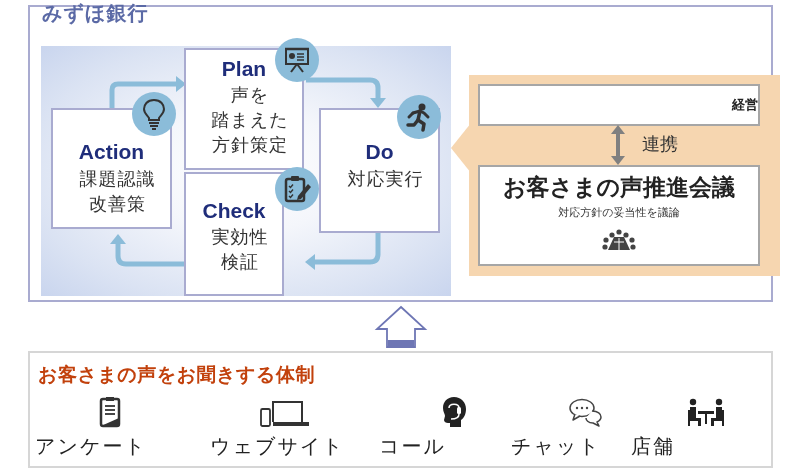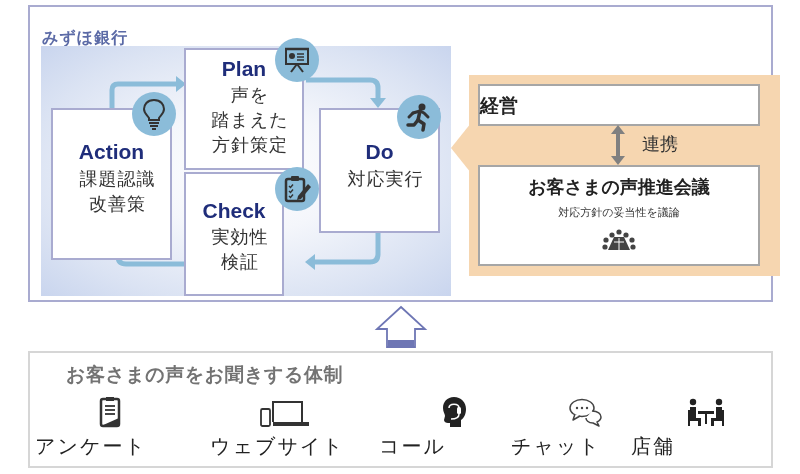--- a/index.html
+++ b/index.html
@@ -2,66 +2,66 @@
 <html><head>
 <meta charset="utf-8">
 <style>
   * { box-sizing: border-box; margin: 0; padding: 0; }
   body { width: 800px; height: 474px; background: #ffffff; position: relative; overflow: hidden;
          font-family: "DejaVu Sans", "Liberation Sans", sans-serif; color: #222; }
   .abs { position: absolute; }
 
   
   #bank-frame { left: 28px; top: 5px; width: 745px; height: 297px; border: 2px solid #a9abd0; background: #fff; }
-  #bank-title { left: 42px; top: 28px; font-size: 16px; font-weight: bold; color: #5b6aa6; letter-spacing: 1px; }
+  #bank-title { left: 42px; top: 0; font-size: 20px; font-weight: bold; color: #5b6aa6; letter-spacing: 1px; }
 
   
   #pdca-panel { left: 41px; top: 46px; width: 410px; height: 250px;
     background: radial-gradient(ellipse at 50% 50%, #ffffff 0%, #f4f6fb 35%, #dbe3f3 75%, #c9d5ee 100%); }
 
   .pbox { position: absolute; background: #fff; border: 2px solid #a9abd0; text-align: center; }
   .pbox .head { font-family: "Liberation Sans", sans-serif; font-weight: bold; font-size: 21px; color: #1f2d7a; }
   .pbox .body { font-size: 18px; line-height: 25px; color: #333; letter-spacing: 1px; padding-left: 12px; }
 
   #box-plan { left: 184px; top: 48px; width: 120px; height: 122px; padding-top: 6px; }
   #box-plan .head { line-height: 26px; }
-  #box-action { left: 51px; top: 108px; width: 121px; height: 152px; padding-top: 28px; }
+  #box-action { left: 51px; top: 108px; width: 121px; height: 121px; padding-top: 28px; }
   #box-action .head { line-height: 28px; }
   #box-check { left: 184px; top: 172px; width: 100px; height: 124px; padding-top: 24px; }
   #box-check .head { line-height: 26px; }
   #box-do { left: 319px; top: 108px; width: 121px; height: 125px; padding-top: 28px; }
   #box-do .head { line-height: 28px; }
 
   .badge { position: absolute; width: 44px; height: 44px; border-radius: 50%; background: #8bbcd9;
            display: flex; align-items: center; justify-content: center; }
   #badge-plan { left: 275px; top: 38px; }
   #badge-action { left: 132px; top: 92px; }
   #badge-check { left: 275px; top: 167px; }
   #badge-do { left: 397px; top: 95px; }
 
   svg.arrows { position: absolute; left: 0; top: 0; }
 
   
   #mgmt-panel { left: 469px; top: 75px; width: 311px; height: 201px; background: #f6d6b0; }
   #mgmt-pointer { left: 451px; top: 123px; width: 0; height: 0;
     border-top: 25px solid transparent; border-bottom: 25px solid transparent; border-right: 20px solid #f6d6b0; }
   #box-keiei { left: 478px; top: 84px; width: 282px; height: 42px; background: #fff; border: 2px solid #a6a6a6;
-    text-align: left; font-size: 19px; font-weight: bold; line-height: 38px; }
+    text-align: right; font-size: 13px; font-weight: bold; line-height: 38px; }
   #renkei-label { left: 642px; top: 132px; font-size: 18px; color: #333; }
   #box-council { left: 478px; top: 165px; width: 282px; height: 101px; background: #fff; border: 2px solid #a6a6a6; text-align: center; }
-  #council-title { font-size: 18px; font-weight: bold; margin-top: 8px; line-height: 24px; }
+  #council-title { font-size: 23px; font-weight: bold; margin-top: 8px; line-height: 24px; }
   #council-sub { font-size: 11px; line-height: 24px; color: #333; margin-top: 2px; }
   #meeting-icon { margin-top: 4px; display: inline-block; }
 
   
   #up-arrow { left: 374px; top: 305px; }
 
   
   #channels-frame { left: 28px; top: 351px; width: 745px; height: 117px; border: 2px solid #d6d6d6; background: #fff; }
-  #channels-title { left: 38px; top: 362px; font-size: 19px; font-weight: bold; color: #737373; letter-spacing: 0.5px; margin-left: 28px; }
+  #channels-title { left: 38px; top: 362px; font-size: 19px; font-weight: bold; color: #c2410c; letter-spacing: 0.5px; }
   .channel { position: absolute; top: 394px; width: 150px; text-align: left; }
   .channel .icon { height: 34px; display: flex; align-items: flex-end; justify-content: center; }
   .channel .label { font-size: 20px; color: #222; line-height: 32px; letter-spacing: 2px; margin-top: 2px; }
   #ch-0 { left: 35px; }
   #ch-1 { left: 210px; }
   #ch-2 { left: 379px; }
   #ch-3 { left: 511px; }
   #ch-4 { left: 631px; }
 </style>
 </head>

